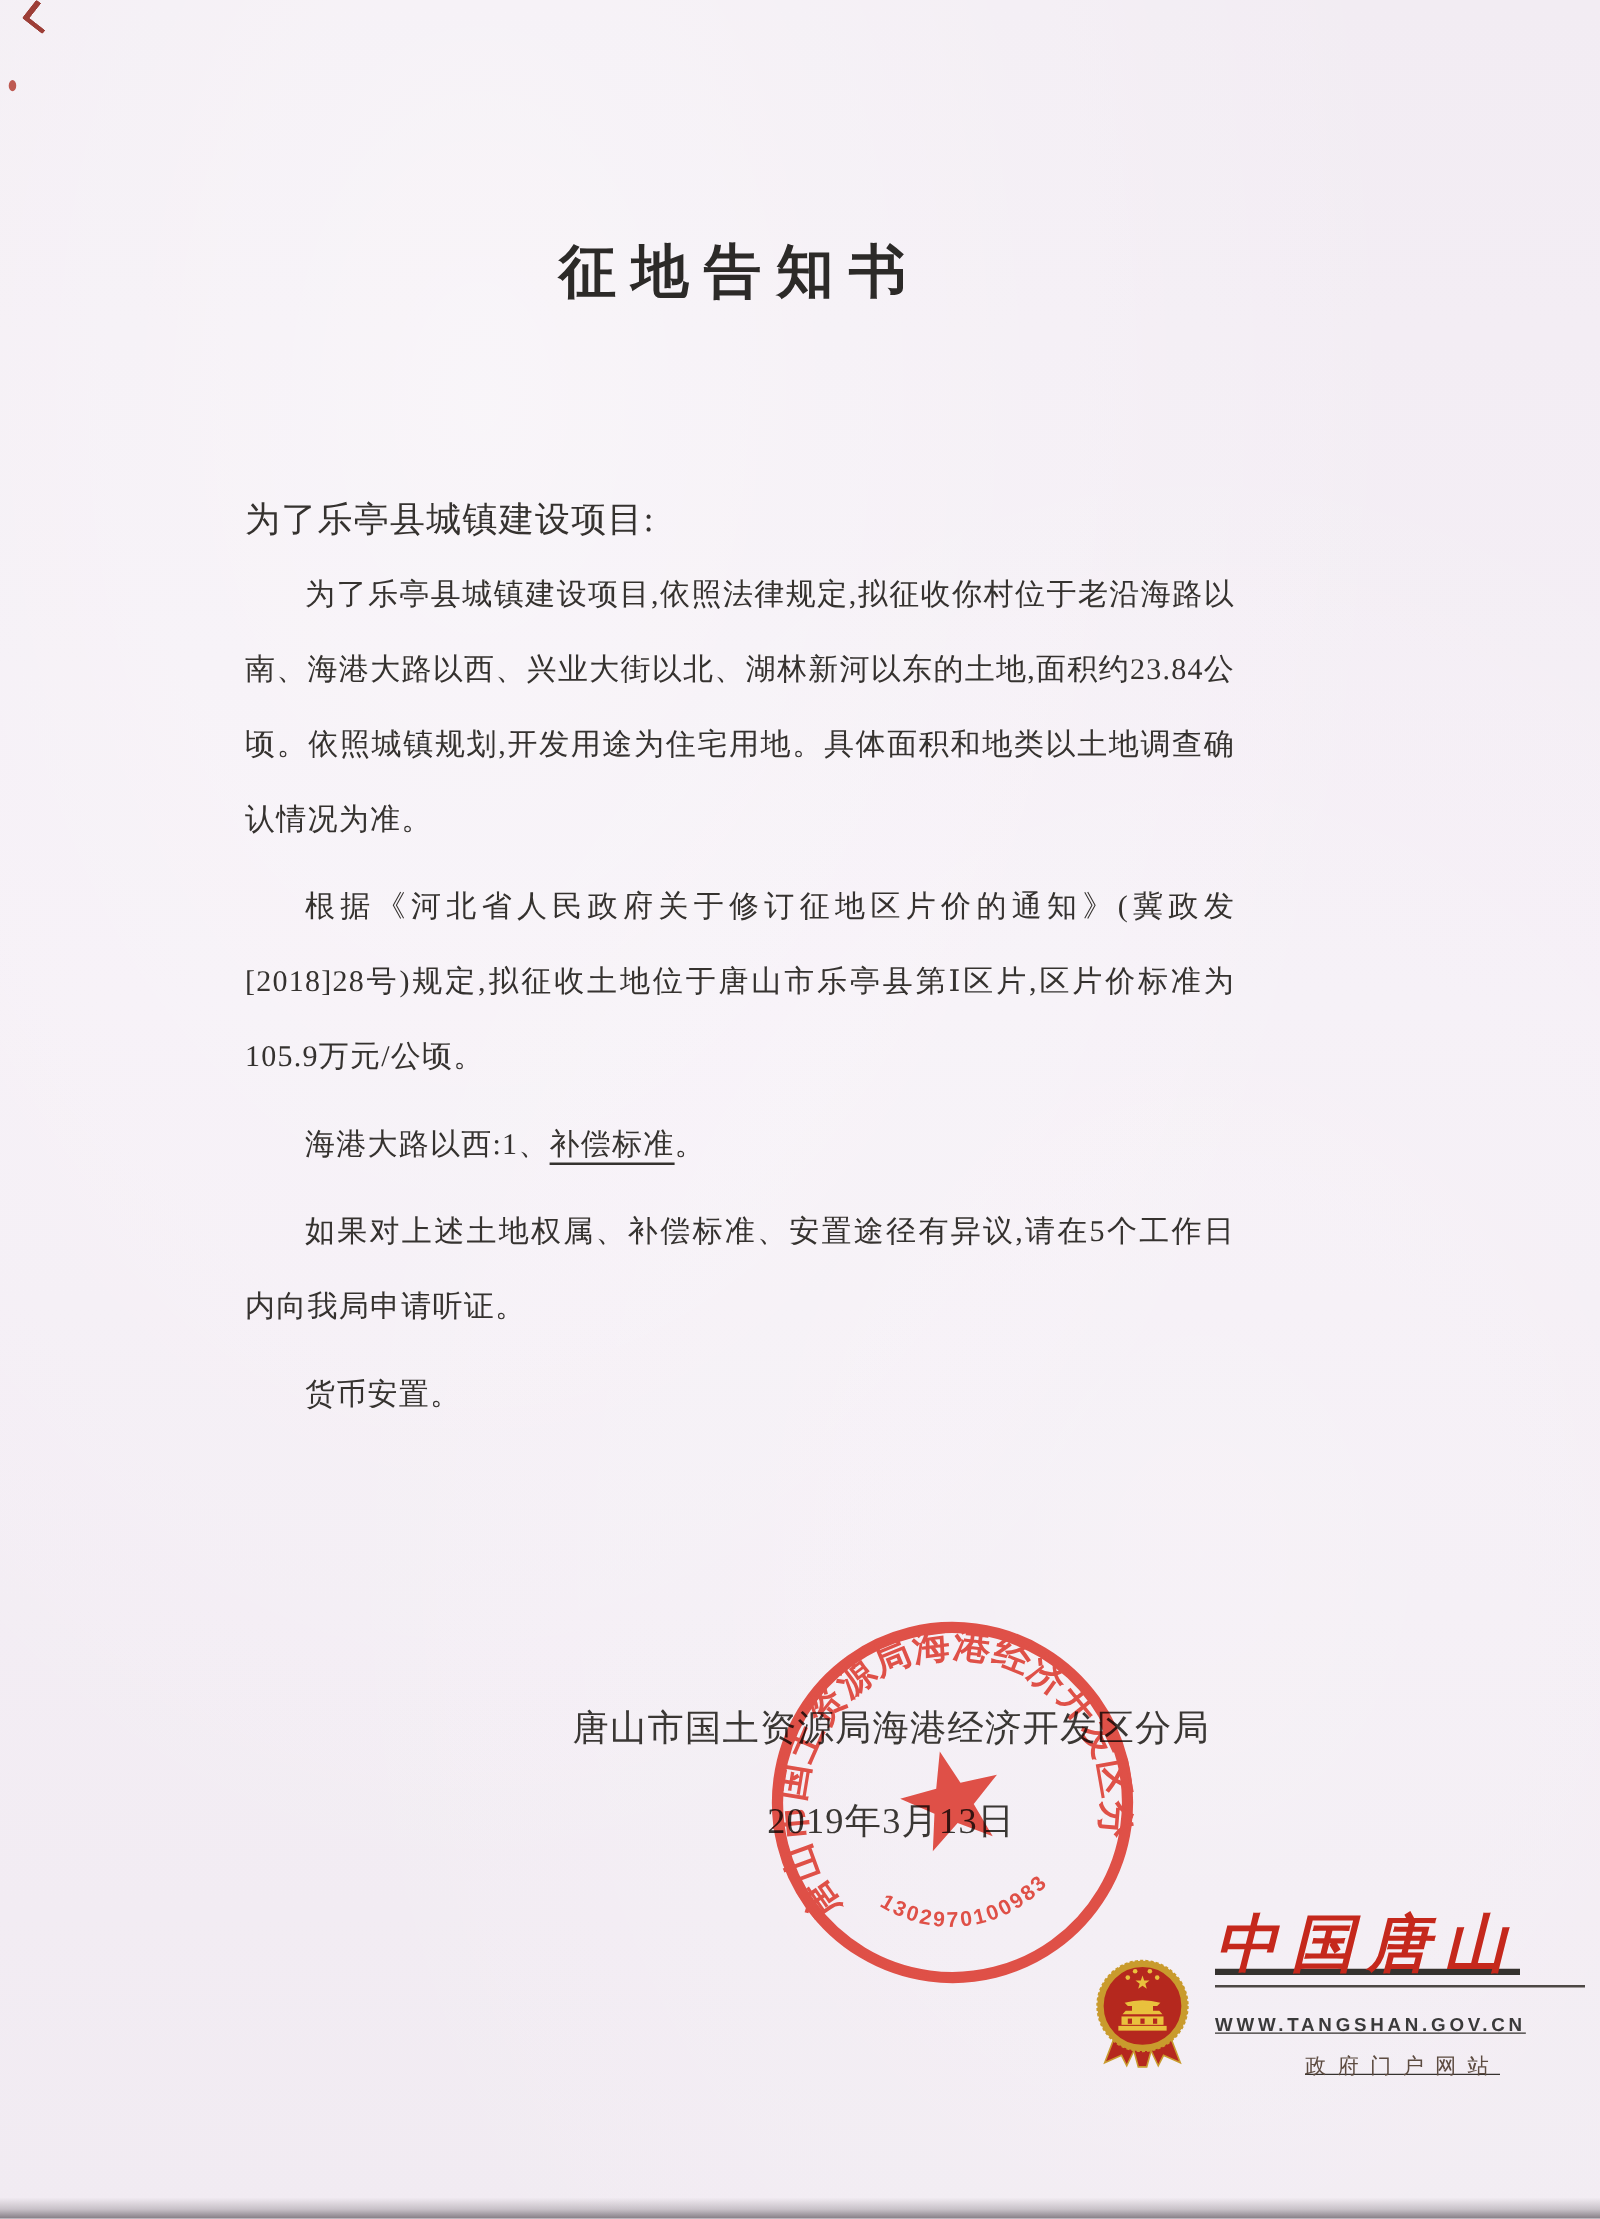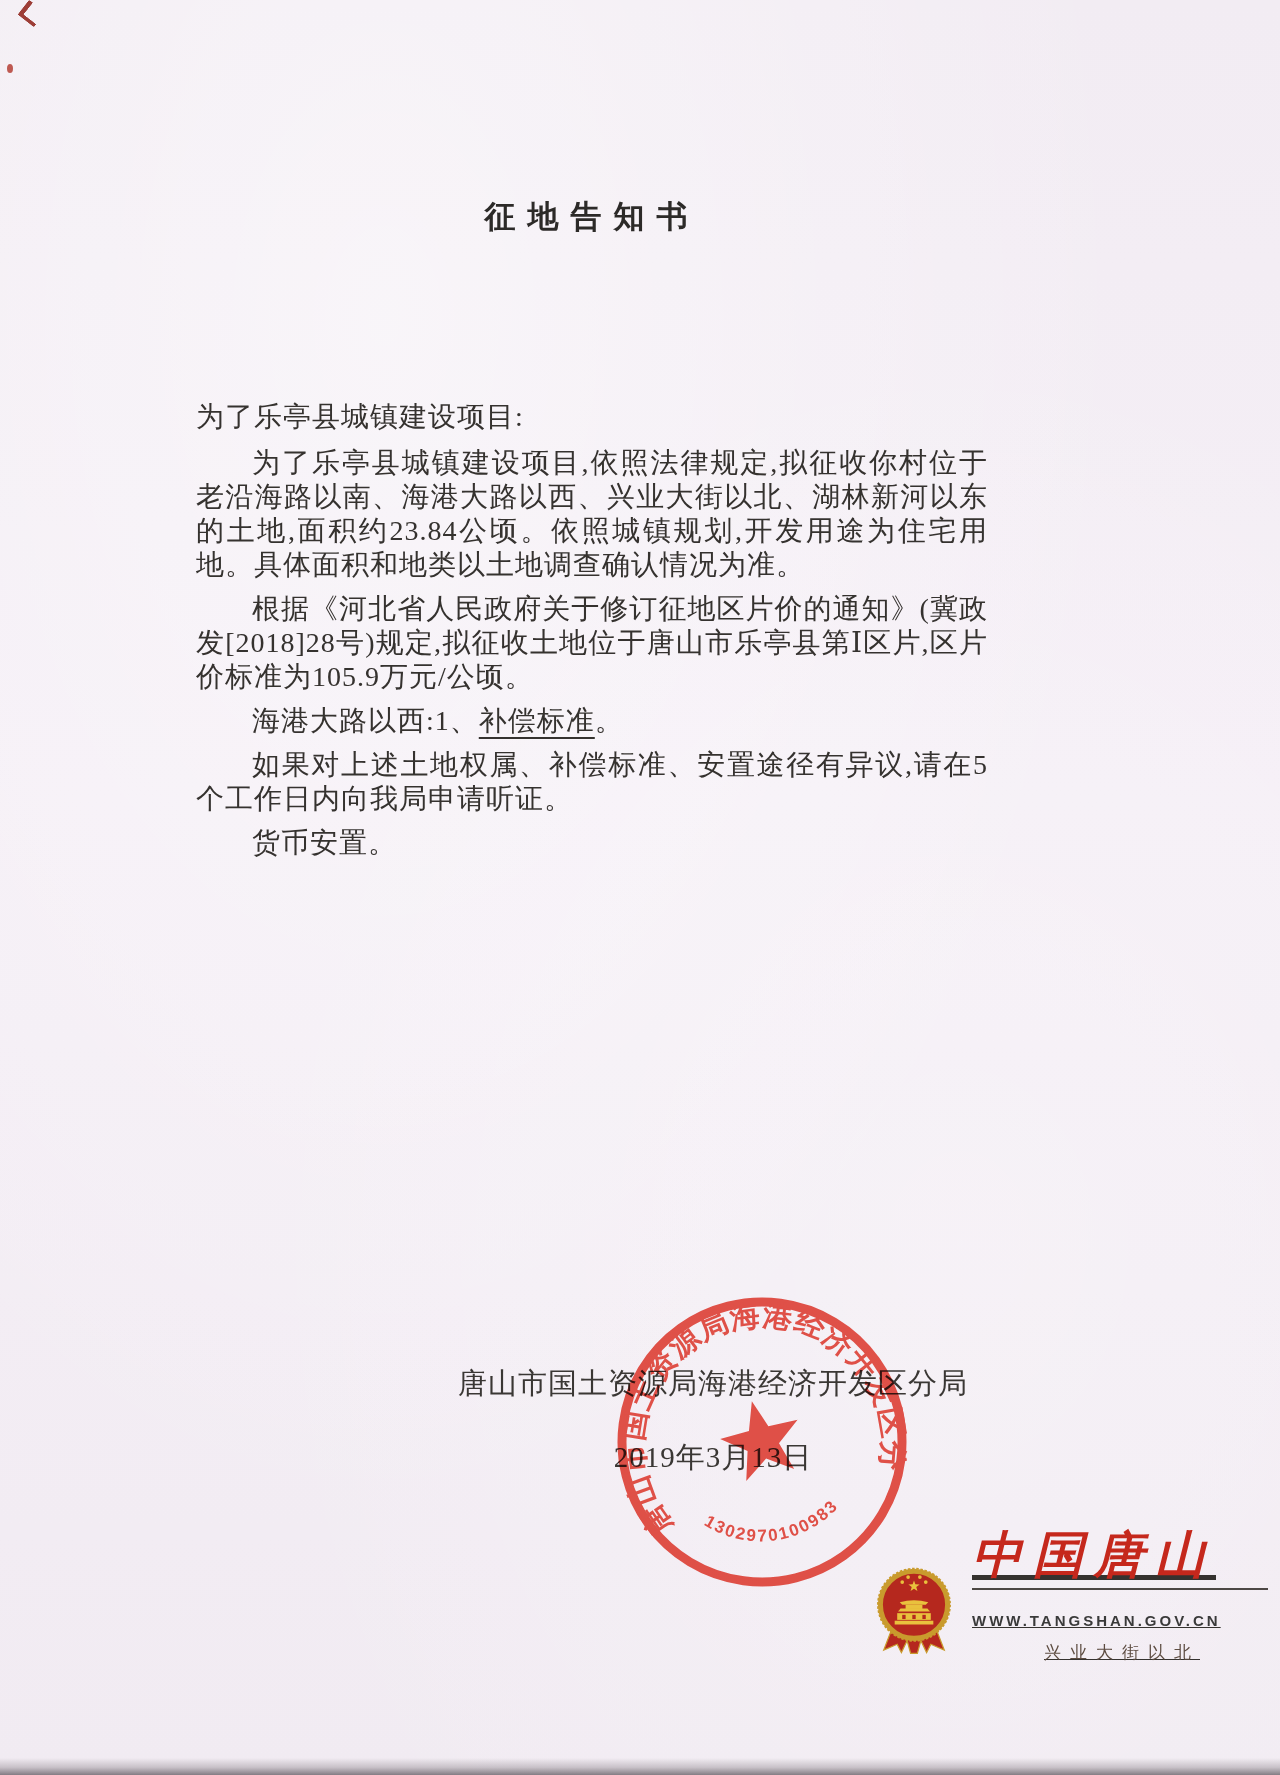--- a/index.html
+++ b/index.html
@@ -14,33 +14,33 @@
       linear-gradient(180deg,#f2ecf3 0%,#f5eff6 45%,#f1ebf2 100%);
     font-family:"Liberation Serif","DejaVu Serif",serif;
     color:#35322f;
   }
   
   .doc{position:absolute;left:196px;top:178px;width:792px;}
   .doc h1{
     margin:8px 0 0 0;
     font-family:"Liberation Sans","DejaVu Sans",sans-serif;
     font-weight:bold;
-    font-size:31px;line-height:62px;
+    font-size:46px;line-height:62px;
     letter-spacing:12px;
     text-align:center;
     color:#2c2a28;
   }
   .salutation{
     margin-top:140px;
     font-size:28px;line-height:58px;
     letter-spacing:1px;
   }
   .doc p{
     margin:0 0 10px 0;
-    font-size:28px;line-height:34px;
+    font-size:24px;line-height:60px;
     letter-spacing:1px;
     text-indent:2em;
     text-align:justify;
   }
   .underline{ text-decoration:underline; text-underline-offset:7px; }
   
   .signature{
     position:absolute;top:1360px;right:312px;
     text-align:center;
     font-size:29px;line-height:46px;
@@ -158,18 +158,18 @@
       <rect x="30" y="58" width="40" height="8" fill="#e9c13d"></rect>
       <rect x="36" y="60" width="4" height="5" fill="#b5281e"></rect>
       <rect x="48" y="60" width="4" height="5" fill="#b5281e"></rect>
       <rect x="60" y="60" width="4" height="5" fill="#b5281e"></rect>
       <rect x="27" y="67" width="46" height="4.5" fill="#e9c13d"></rect>
     </svg>
     <div class="footer-text">
       <div class="brand">中国唐山</div>
       <div class="brand-rule"></div>
       <div class="site-url">WWW.TANGSHAN.GOV.CN</div>
-      <div class="tagline">兴业大街以北</div>
+      <div class="tagline">政府门户网站</div>
     </div>
   </div>
 
   <div class="scan-edge"></div>
 </div>
 
 </body></html>

